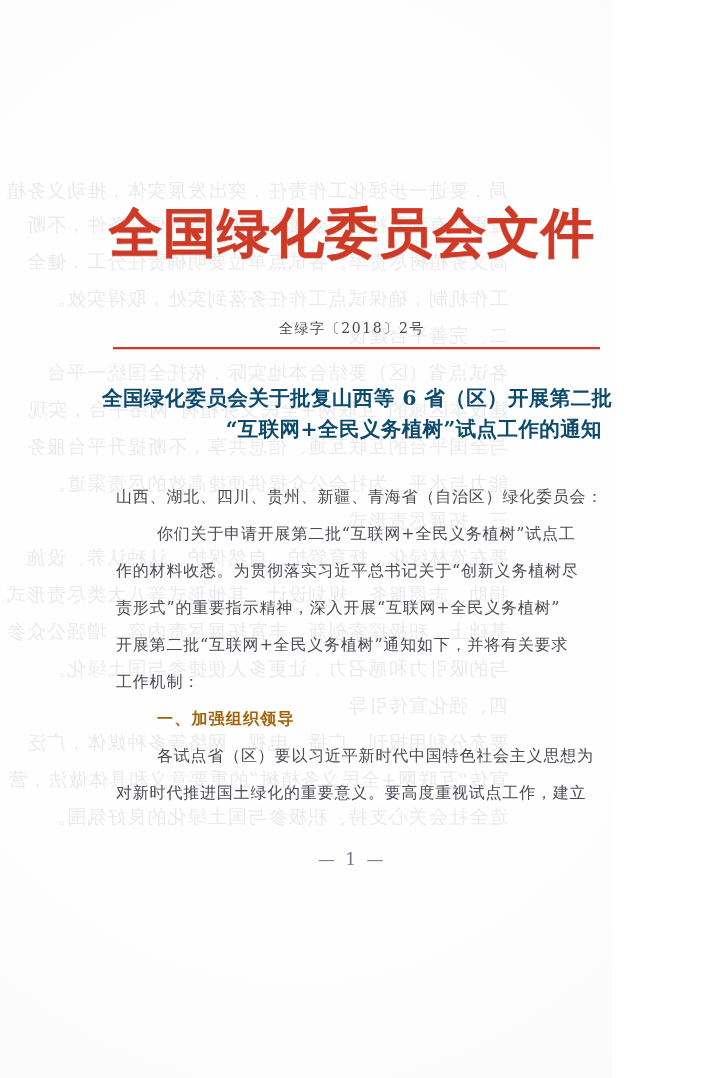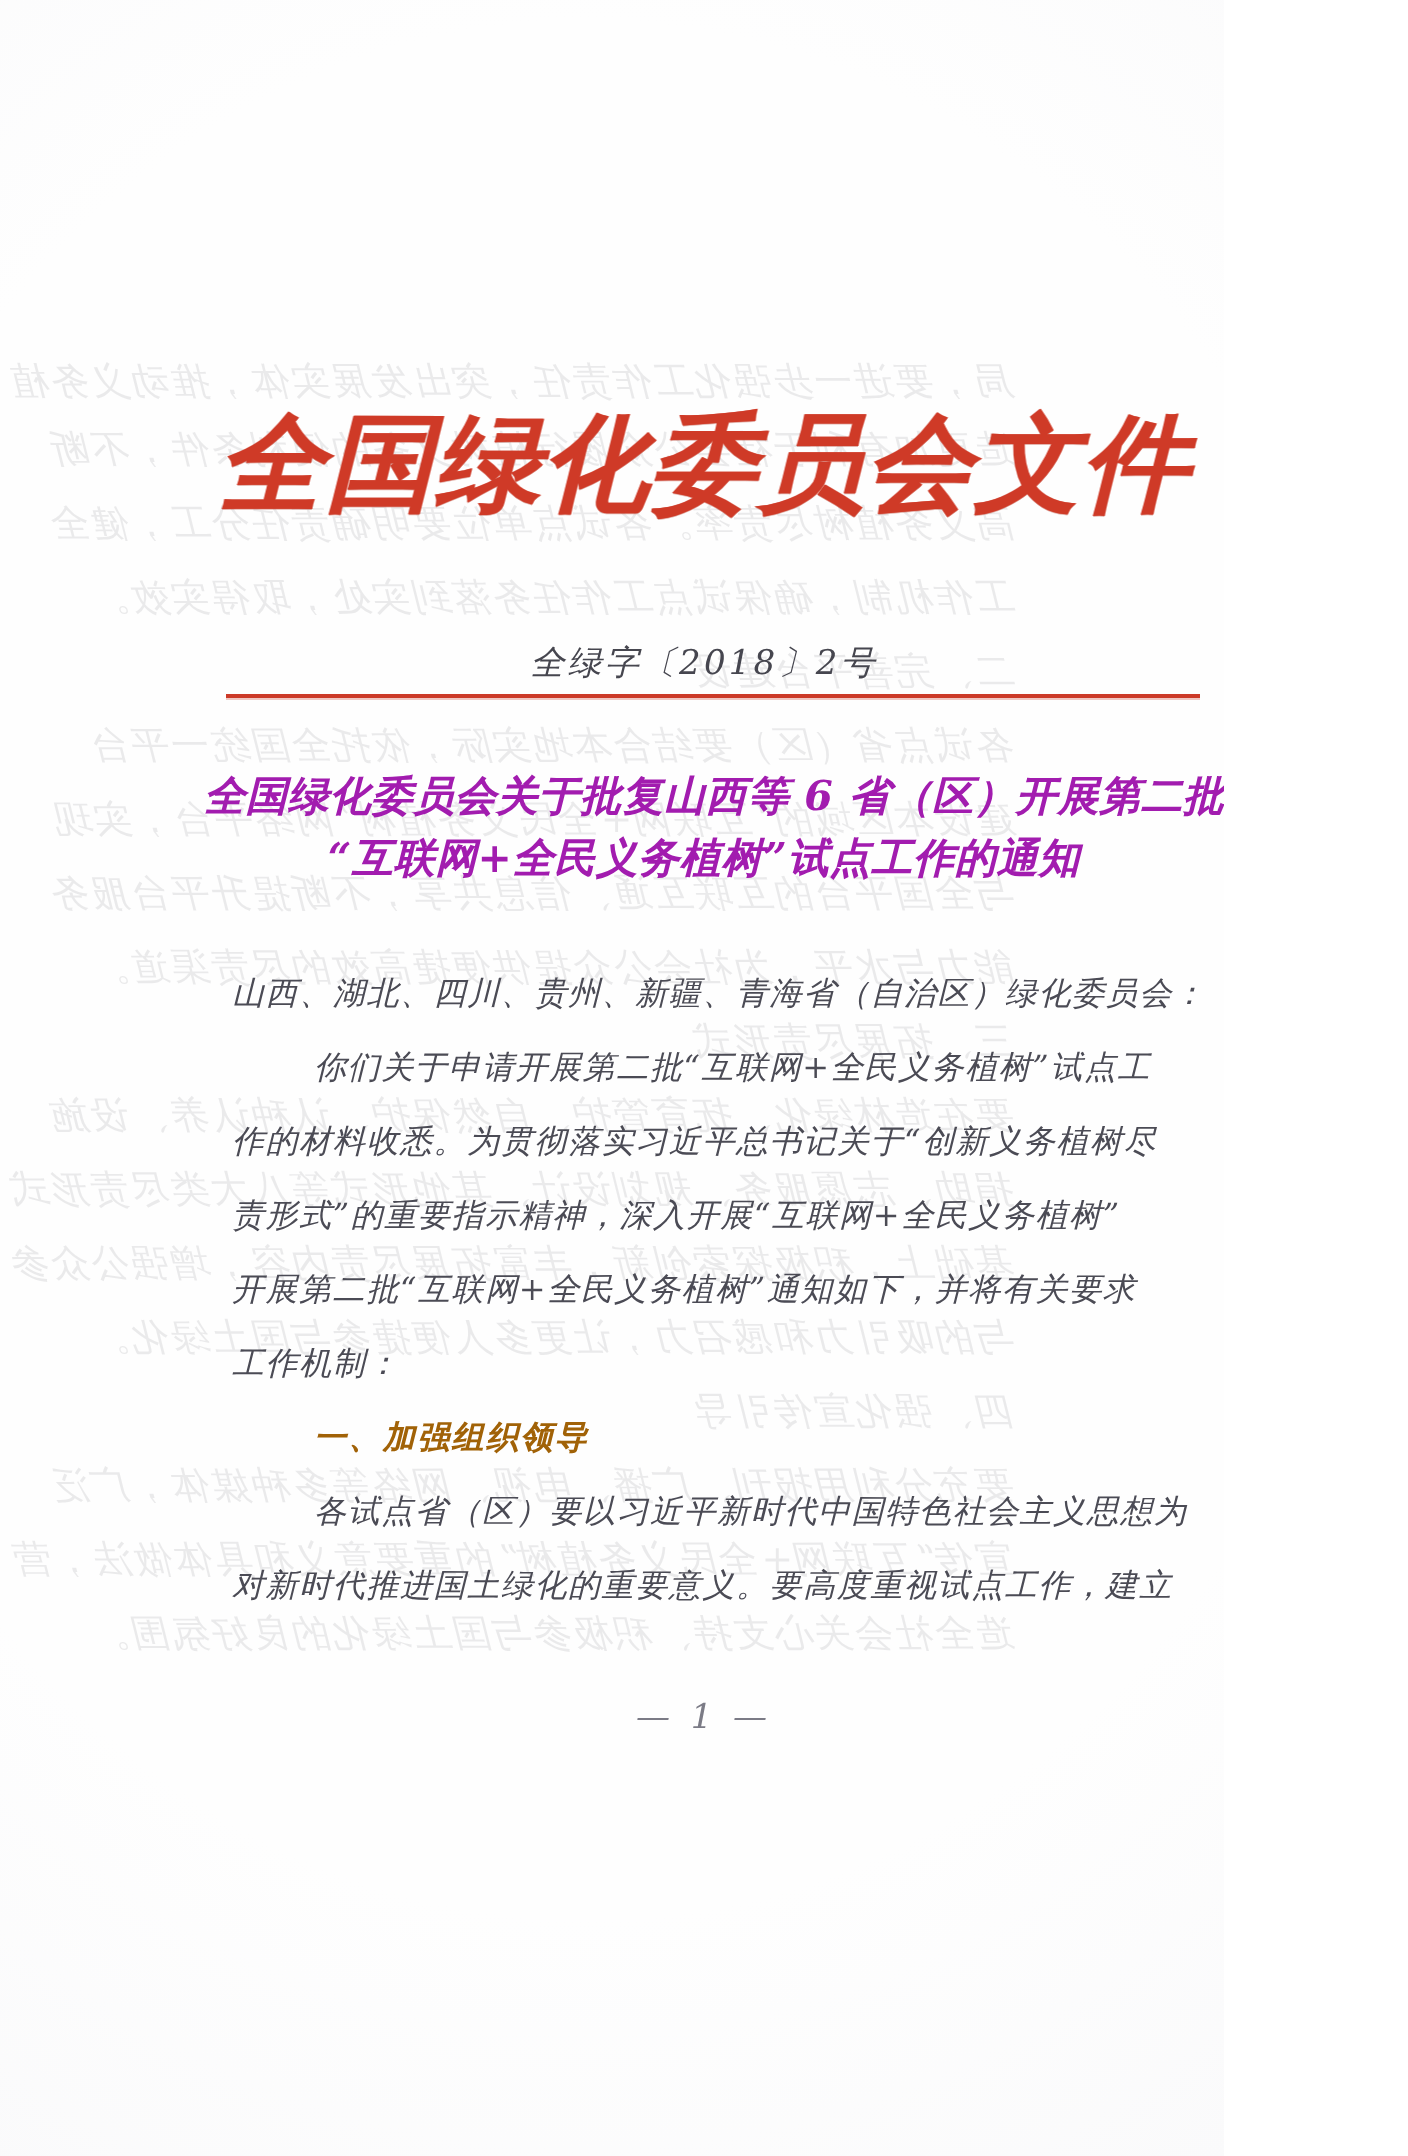--- a/index.html
+++ b/index.html
@@ -15,21 +15,20 @@
     font-family: "DejaVu Sans", sans-serif;
   }
 
   
   .page {
     position: relative;
     width: 612px;
     height: 1078px;
     background: #fefefe;
     overflow: hidden;
-    font-style: italic;
   }
 
   
   .paper-tint {
     position: absolute;
     inset: 0;
     background:
       radial-gradient(ellipse 120% 80% at 48% 45%, rgba(255,255,255,0) 55%, rgba(246,246,248,0.85) 100%);
     pointer-events: none;
   }
@@ -89,43 +88,43 @@
 
   
   .doc-number {
     position: absolute;
     top: 320px;
     left: 0;
     width: 704px;
     text-align: center;
     color: #46464f;
     font-family: "DejaVu Serif", serif;
-    font-size: 17px;
+    font-size: 14px;
     letter-spacing: 1.6px;
   }
 
   
   .red-rule {
     position: absolute;
     top: 347px;
     left: 113px;
     width: 487px;
     height: 2px;
     background: #cc3a28;
     box-shadow: 0 1px 0 rgba(204,58,40,0.28);
   }
 
   
   .subject {
     position: absolute;
     top: 383px;
     left: 102px;
     width: 500px;
-    text-align: center;
-    color: #a21caf;
+    text-align: right;
+    color: #0c4a6e;
     font-family: "DejaVu Serif", serif;
     font-weight: bold;
     font-size: 20.5px;
     line-height: 31px;
     letter-spacing: 0.4px;
   }
   .subject-line { display: block; white-space: nowrap; }
 
   
   .body-block {

